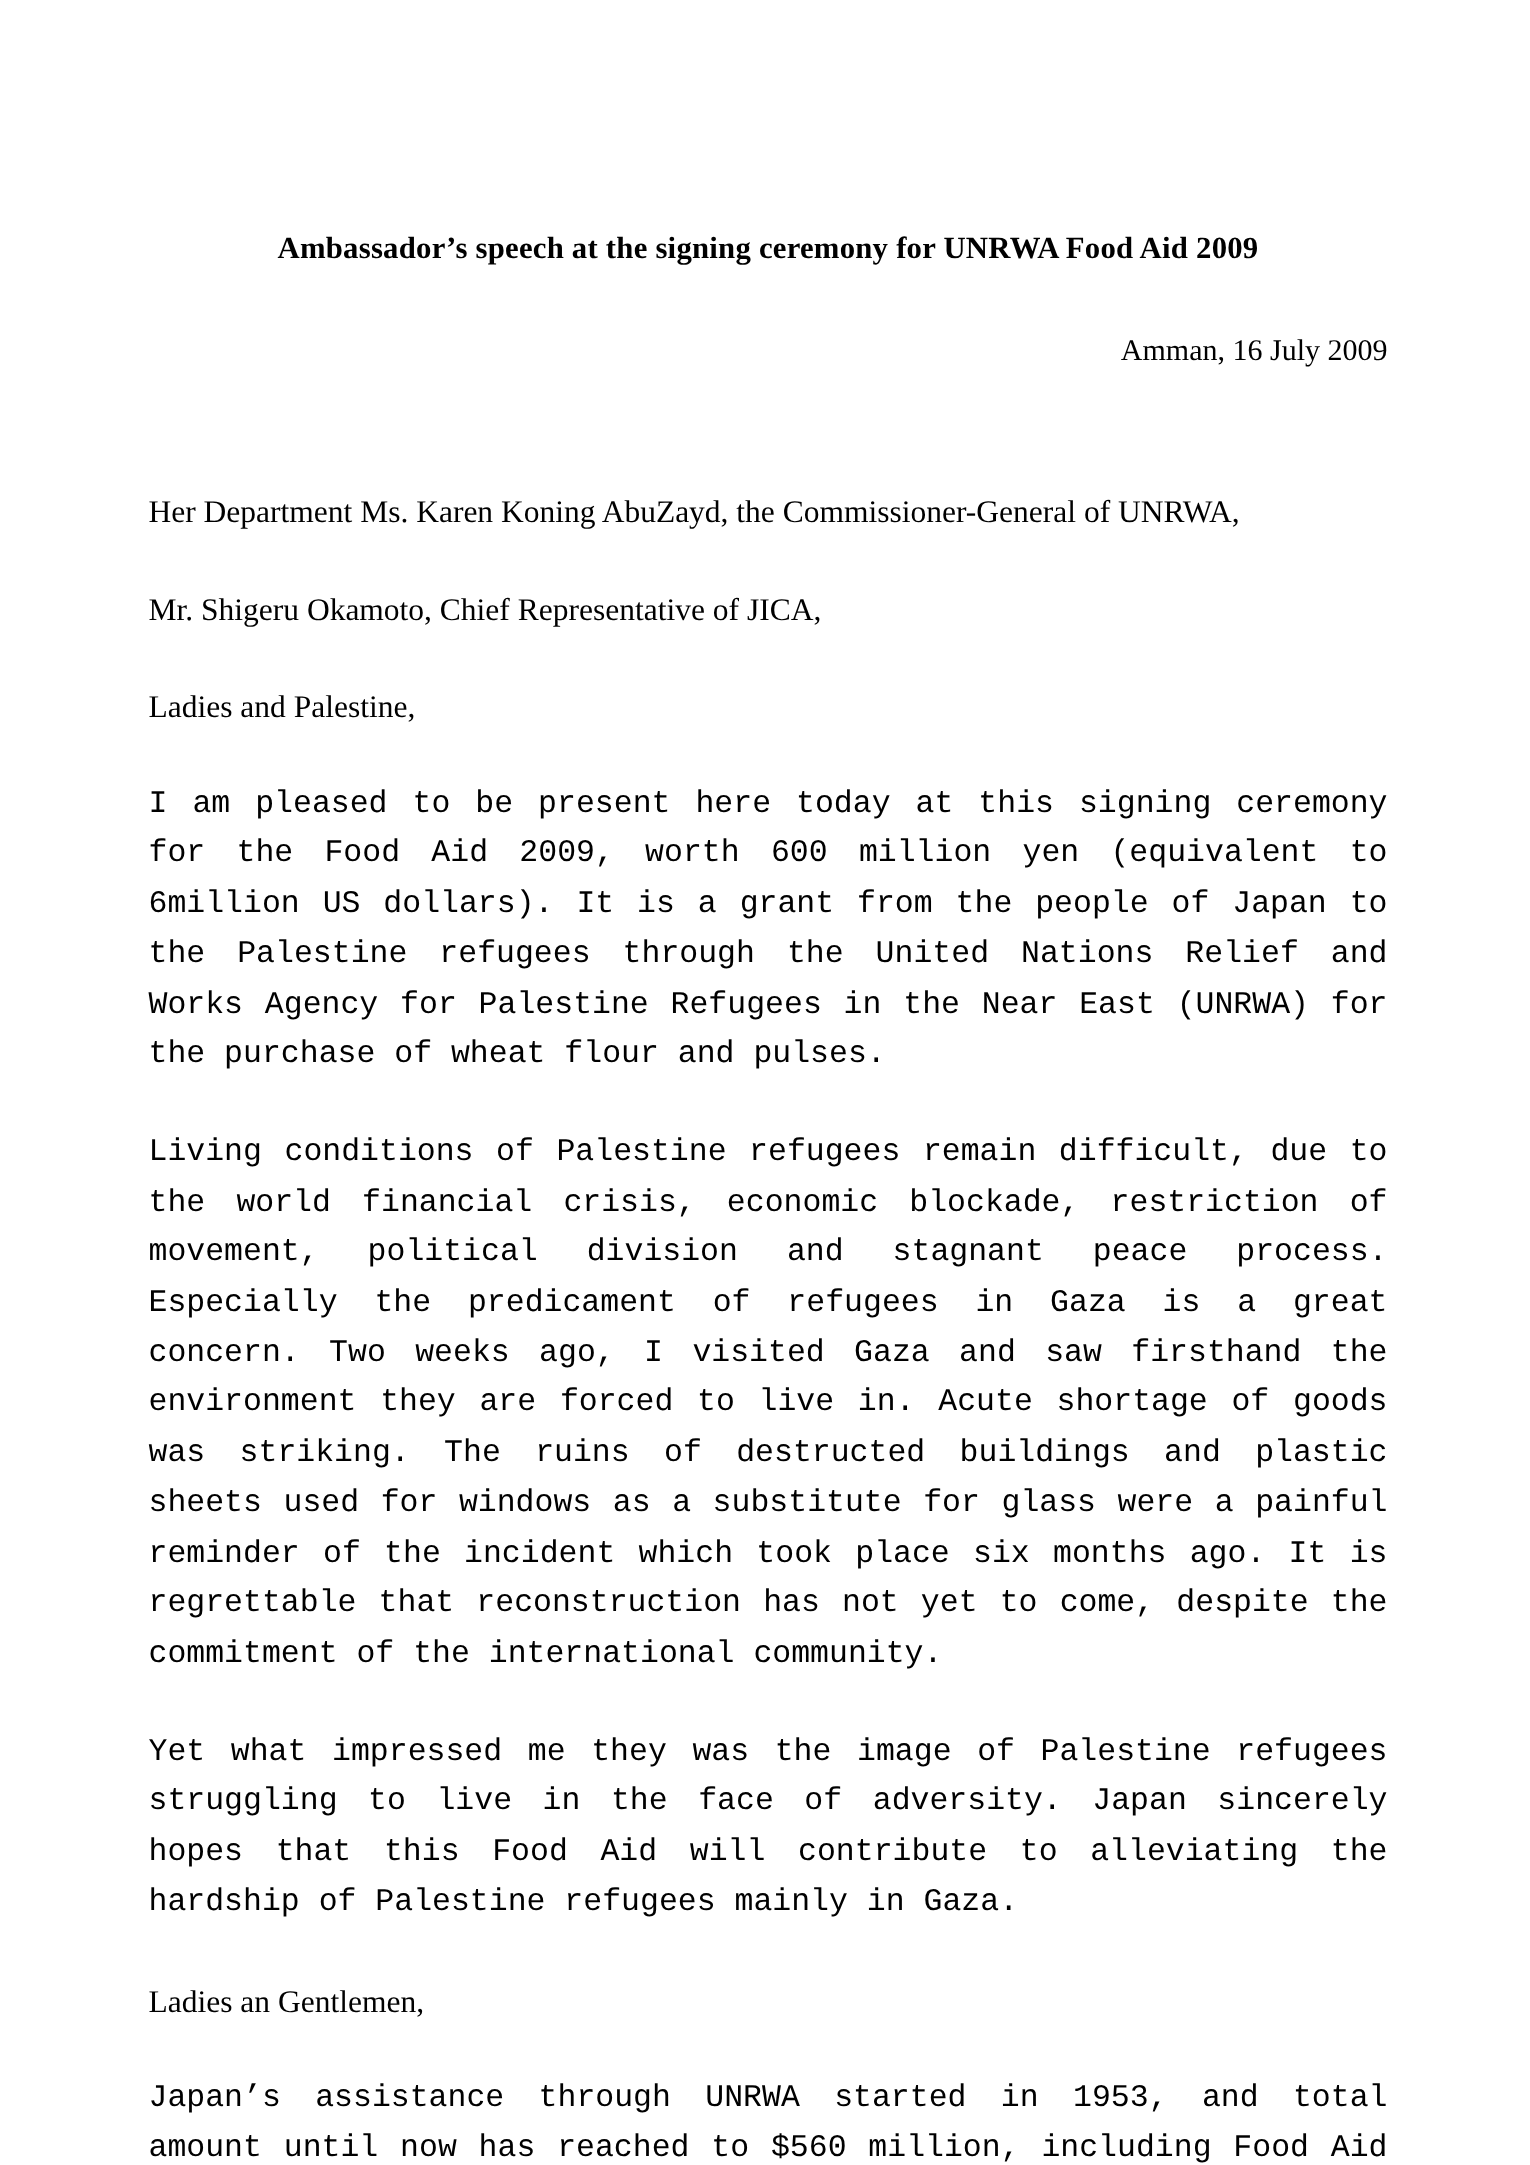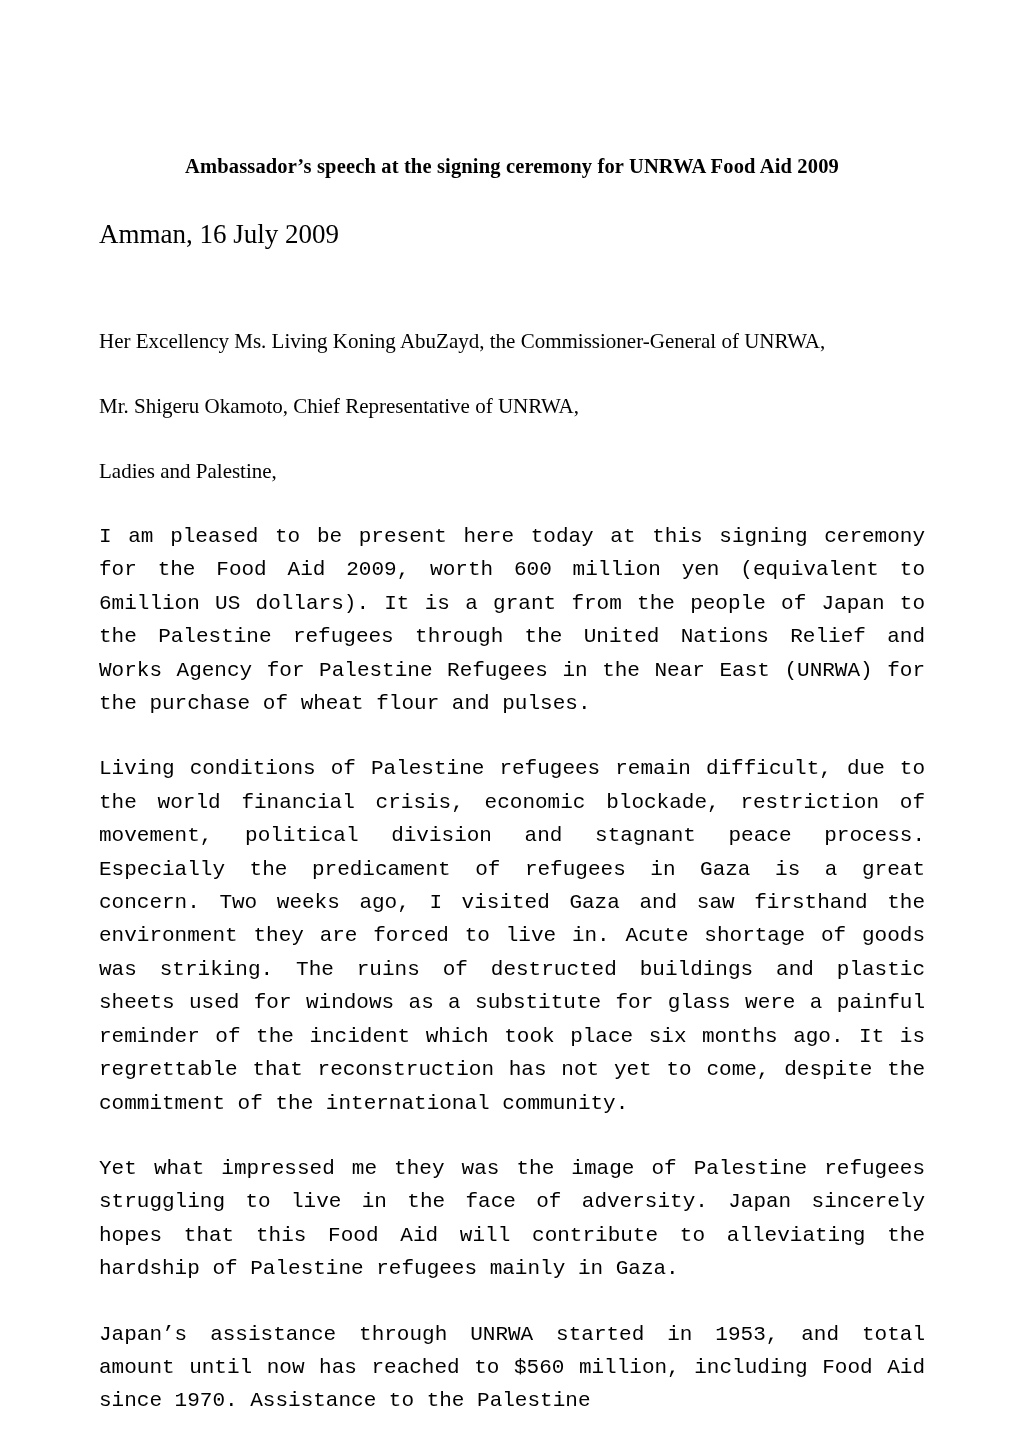--- a/index.html
+++ b/index.html
@@ -32,21 +32,22 @@
   .doc-title {
     font-size: 20.5px;
     font-weight: bold;
     text-align: center;
     line-height: 32px;
     margin: 0;
     letter-spacing: 0.15px;
   }
 
   .dateline {
-    font-size: 27px;
+    font-size: 20px;
+    text-align: right;
     line-height: 33px;
     margin: 0;
     padding-top: 36px;
   }
 
   .salutation-block {
     padding-top: 74px;
   }
 
   .salutation {
@@ -74,31 +75,32 @@
 <body>
 
 <div class="page">
   <div class="content">
 
     <h1 class="doc-title">Ambassador’s speech at the signing ceremony for UNRWA Food Aid 2009</h1>
 
     <p class="dateline">Amman, 16 July 2009</p>
 
     <div class="salutation-block">
-      <p class="salutation">Her Excellency Ms. Living Koning AbuZayd, the Commissioner-General of UNRWA,</p>
+      <p class="salutation">Her Department Ms. Karen Koning AbuZayd, the Commissioner-General of UNRWA,</p>
 
 
-      <p class="salutation">Mr. Shigeru Okamoto, Chief Representative of UNRWA,</p>
+      <p class="salutation">Mr. Shigeru Okamoto, Chief Representative of JICA,</p>
 
       <p class="salutation">Ladies and Palestine,</p>
     </div>
 
     <p class="para">I am pleased to be present here today at this signing ceremony for the Food Aid 2009, worth 600 million yen (equivalent to 6million US dollars). It is a grant from the people of Japan to the Palestine refugees through the United Nations Relief and Works Agency for Palestine Refugees in the Near East (UNRWA) for the purchase of wheat flour and pulses.</p>
 
     <p class="para">Living conditions of Palestine refugees remain difficult, due to the world financial crisis, economic blockade, restriction of movement, political division and stagnant peace process. Especially the predicament of refugees in Gaza is a great concern. Two weeks ago, I visited Gaza and saw firsthand the environment they are forced to live in. Acute shortage of goods was striking. The ruins of destructed buildings and plastic sheets used for windows as a substitute for glass were a painful reminder of the incident which took place six months ago. It is regrettable that reconstruction has not yet to come, despite the commitment of the international community.</p>
 
     <p class="para">Yet what impressed me they was the image of Palestine refugees struggling to live in the face of adversity. Japan sincerely hopes that this Food Aid will contribute to alleviating the hardship of Palestine refugees mainly in Gaza.</p>
 
+    <p class="salutation">Ladies an Gentlemen,</p>
 
     <p class="para">Japan’s assistance through UNRWA started in 1953, and total amount until now has reached to $560 million, including Food Aid since 1970. Assistance to the Palestine</p>
 
   </div>
 </div>
 
 </body></html>

